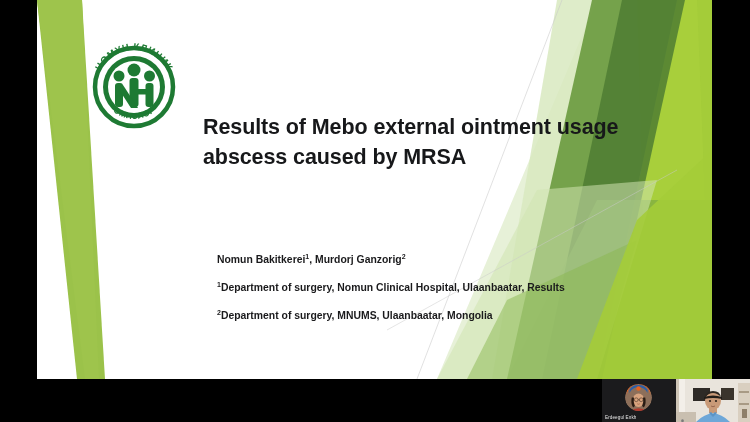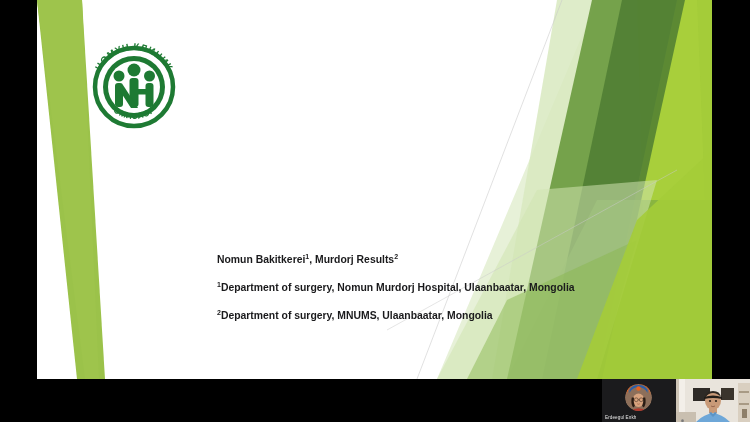--- a/index.html
+++ b/index.html
@@ -190,25 +190,27 @@
 
       <text font-family="Liberation Sans, sans-serif" font-size="19" font-weight="bold" fill="#1e7a33" letter-spacing="1.2">
         <textPath href="#arcTop" startOffset="50%" text-anchor="middle">НОМУН КЛИНИК</textPath>
       </text>
       <text font-family="Liberation Sans, sans-serif" font-size="17" font-weight="bold" fill="#1e7a33" letter-spacing="1">
         <textPath href="#arcBot" startOffset="50%" text-anchor="middle">ЭМНЭЛЭГ</textPath>
       </text>
     </svg>
 
     <div id="title-block">
+      <div class="title-line">Results of Mebo external ointment usage</div>
+      <div class="title-line">abscess caused by MRSA</div>
     </div>
 
     <div id="authors-block">
-      <div class="author-line"><span>Nomun Bakitkerei</span><sup>1</sup><span>, Murdorj Results</span><sup>2</sup></div>
-      <div class="author-line"><sup>1</sup><span>Department of surgery, Nomun Murdorj Hospital, Ulaanbaatar, Mongolia</span></div>
+      <div class="author-line"><span>Nomun Bakitkerei</span><sup>1</sup><span>, Murdorj Ganzorig</span><sup>2</sup></div>
+      <div class="author-line"><sup>1</sup><span>Department of surgery, Nomun Clinical Hospital, Ulaanbaatar, Results</span></div>
       <div class="author-line"><sup>2</sup><span>Department of surgery, MNUMS, Ulaanbaatar, Mongolia</span></div>
     </div>
   </div>
 
   <div id="video-strip">
 
     <div class="tile" id="tile-left">
       <div id="avatar">
         <svg viewBox="0 0 60 60" width="27" height="27">
           <circle cx="30" cy="30" r="30" fill="#8d6f5a"></circle>

